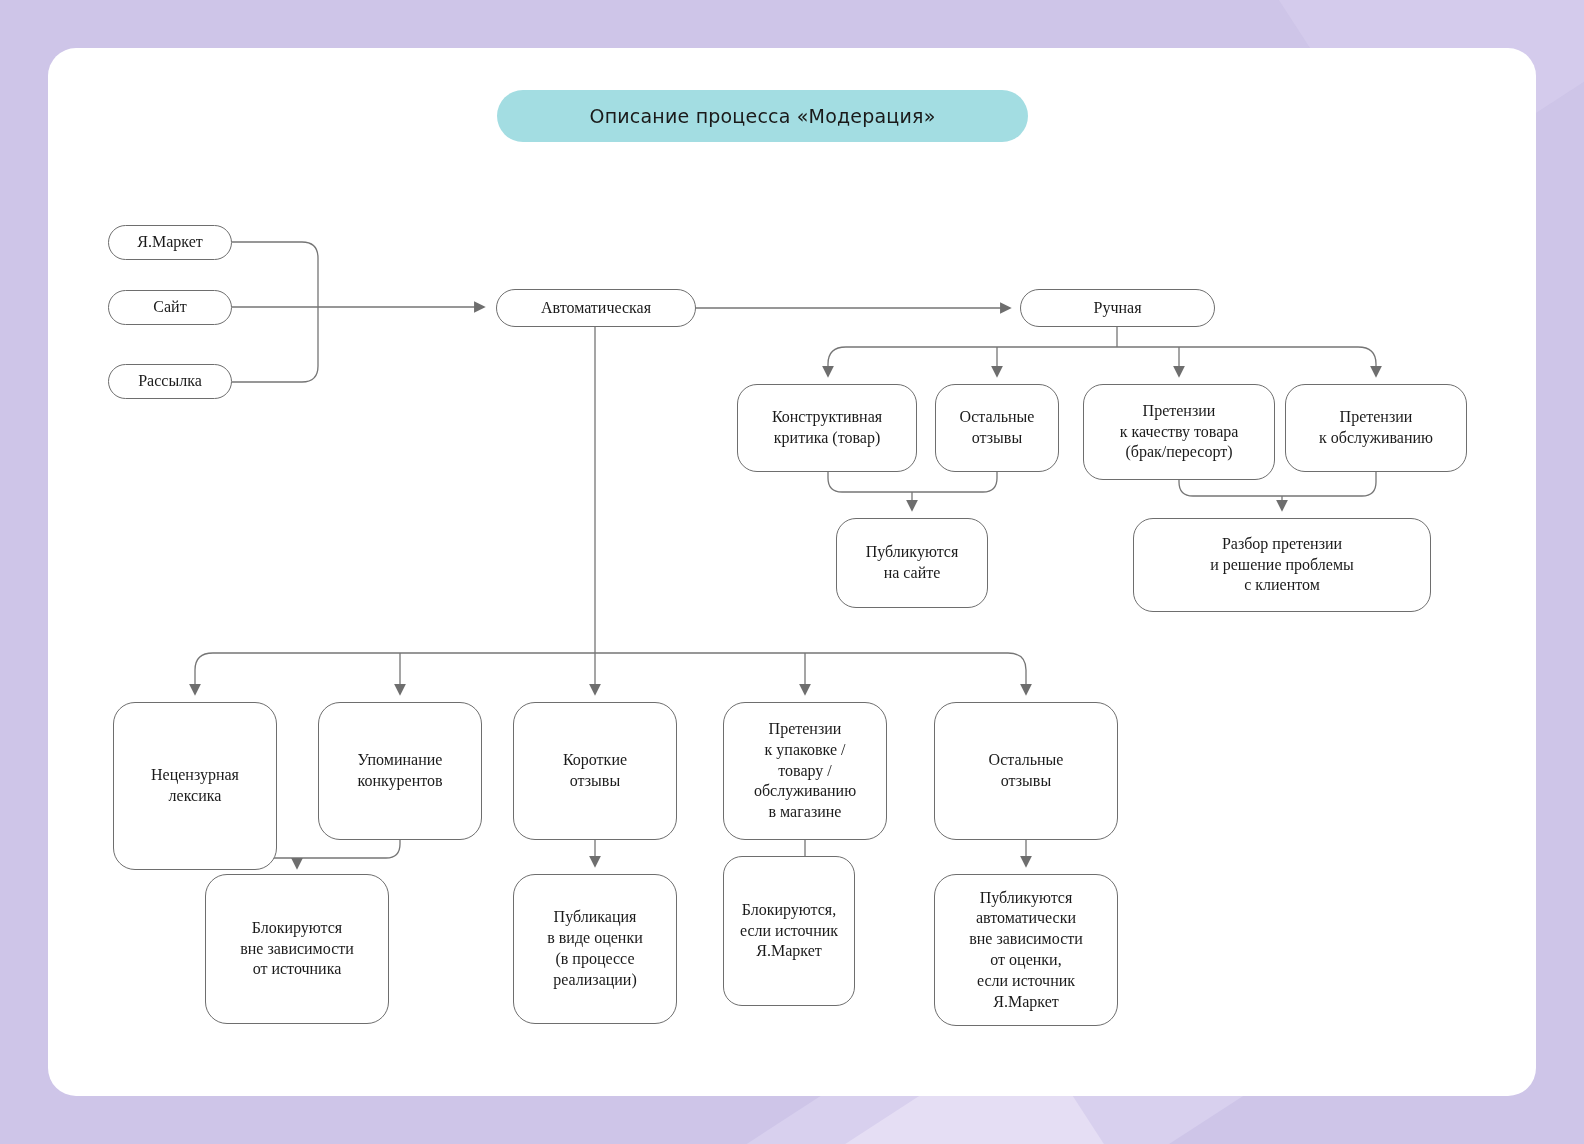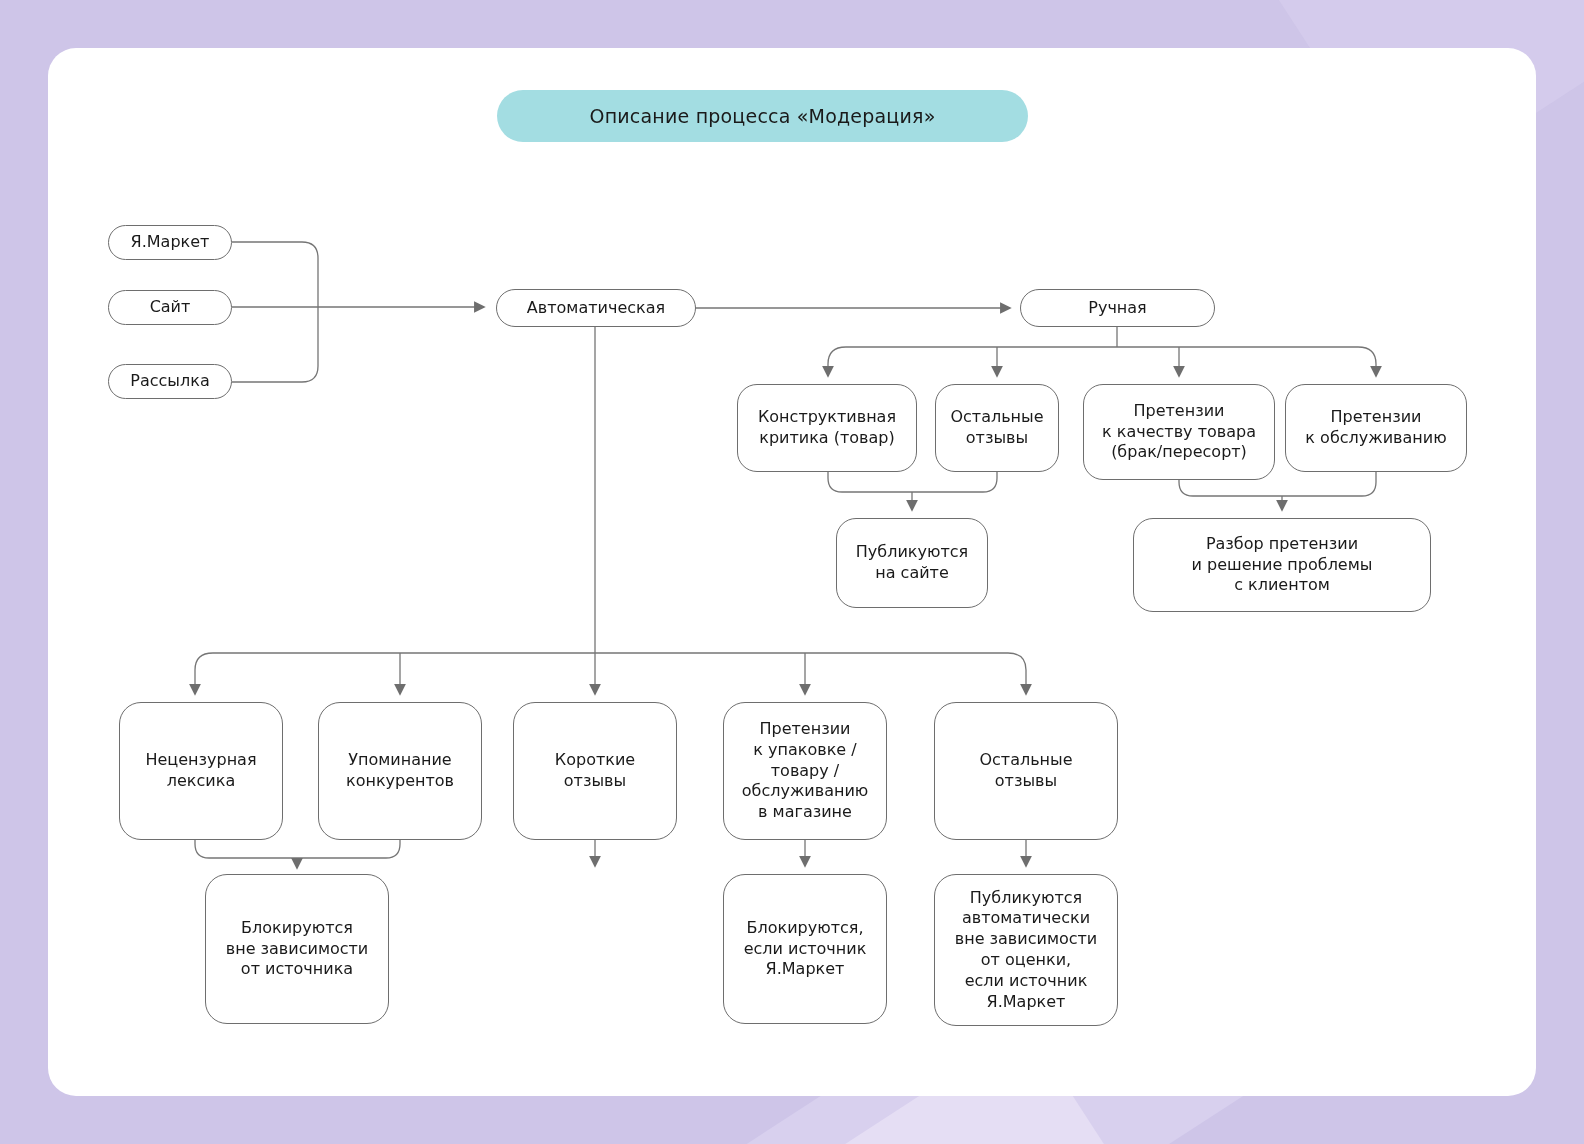--- a/index.html
+++ b/index.html
@@ -29,21 +29,21 @@
     background:var(--pill); border-radius:26px;
     display:flex; align-items:center; justify-content:center;
     font-size:19px; letter-spacing:.2px;
   }
   .node{
     position:absolute; z-index:3; box-sizing:border-box;
     background:#fff; border:1.3px solid var(--border);
     display:flex; align-items:center; justify-content:center;
     text-align:center; font-size:16px; line-height:1.3;
   }
-  .node .lbl{white-space:pre-line;}
+  .node .lbl{white-space:pre-line;font-family:Liberation Serif, serif;}
   .pill-node{border-radius:19px;}
   .box-node{border-radius:20px;}
   .big-node{border-radius:22px;}
 </style>
 </head>
 <body>
 
 <div class="page">
 
   <div class="bg-shape shape-a"></div>
@@ -133,21 +133,21 @@
   <div class="node box-node" style="left:836px;top:518px;width:152px;height:90px;">
     <span class="lbl">Публикуются
 на сайте</span>
   </div>
   <div class="node box-node" style="left:1133px;top:518px;width:298px;height:94px;">
     <span class="lbl">Разбор претензии
 и решение проблемы
 с клиентом</span>
   </div>
 
-  <div class="node big-node" style="left:113px;top:702px;width:164px;height:138px;margin-left:6px;">
+  <div class="node big-node" style="left:113px;top:702px;width:164px;height:168px;">
     <span class="lbl">Нецензурная
 лексика</span>
   </div>
   <div class="node big-node" style="left:318px;top:702px;width:164px;height:138px;">
     <span class="lbl">Упоминание
 конкурентов</span>
   </div>
   <div class="node big-node" style="left:513px;top:702px;width:164px;height:138px;">
     <span class="lbl">Короткие
 отзывы</span>
@@ -162,21 +162,27 @@
   <div class="node big-node" style="left:934px;top:702px;width:184px;height:138px;">
     <span class="lbl">Остальные
 отзывы</span>
   </div>
 
   <div class="node big-node" style="left:205px;top:874px;width:184px;height:150px;">
     <span class="lbl">Блокируются
 вне зависимости
 от источника</span>
   </div>
-  <div class="node big-node" style="left:723px;top:874px;width:164px;height:150px;">
+  <div class="node big-node" style="left:513px;top:874px;width:164px;height:150px;">
+    <span class="lbl">Публикация
+в виде оценки
+(в процессе
+реализации)</span>
+  </div>
+  <div class="node big-node" style="left:723px;top:856px;width:132px;height:150px;border-radius:19px;">
     <span class="lbl">Блокируются,
 если источник
 Я.Маркет</span>
   </div>
   <div class="node big-node" style="left:934px;top:874px;width:184px;height:152px;">
     <span class="lbl">Публикуются
 автоматически
 вне зависимости
 от оценки,
 если источник

